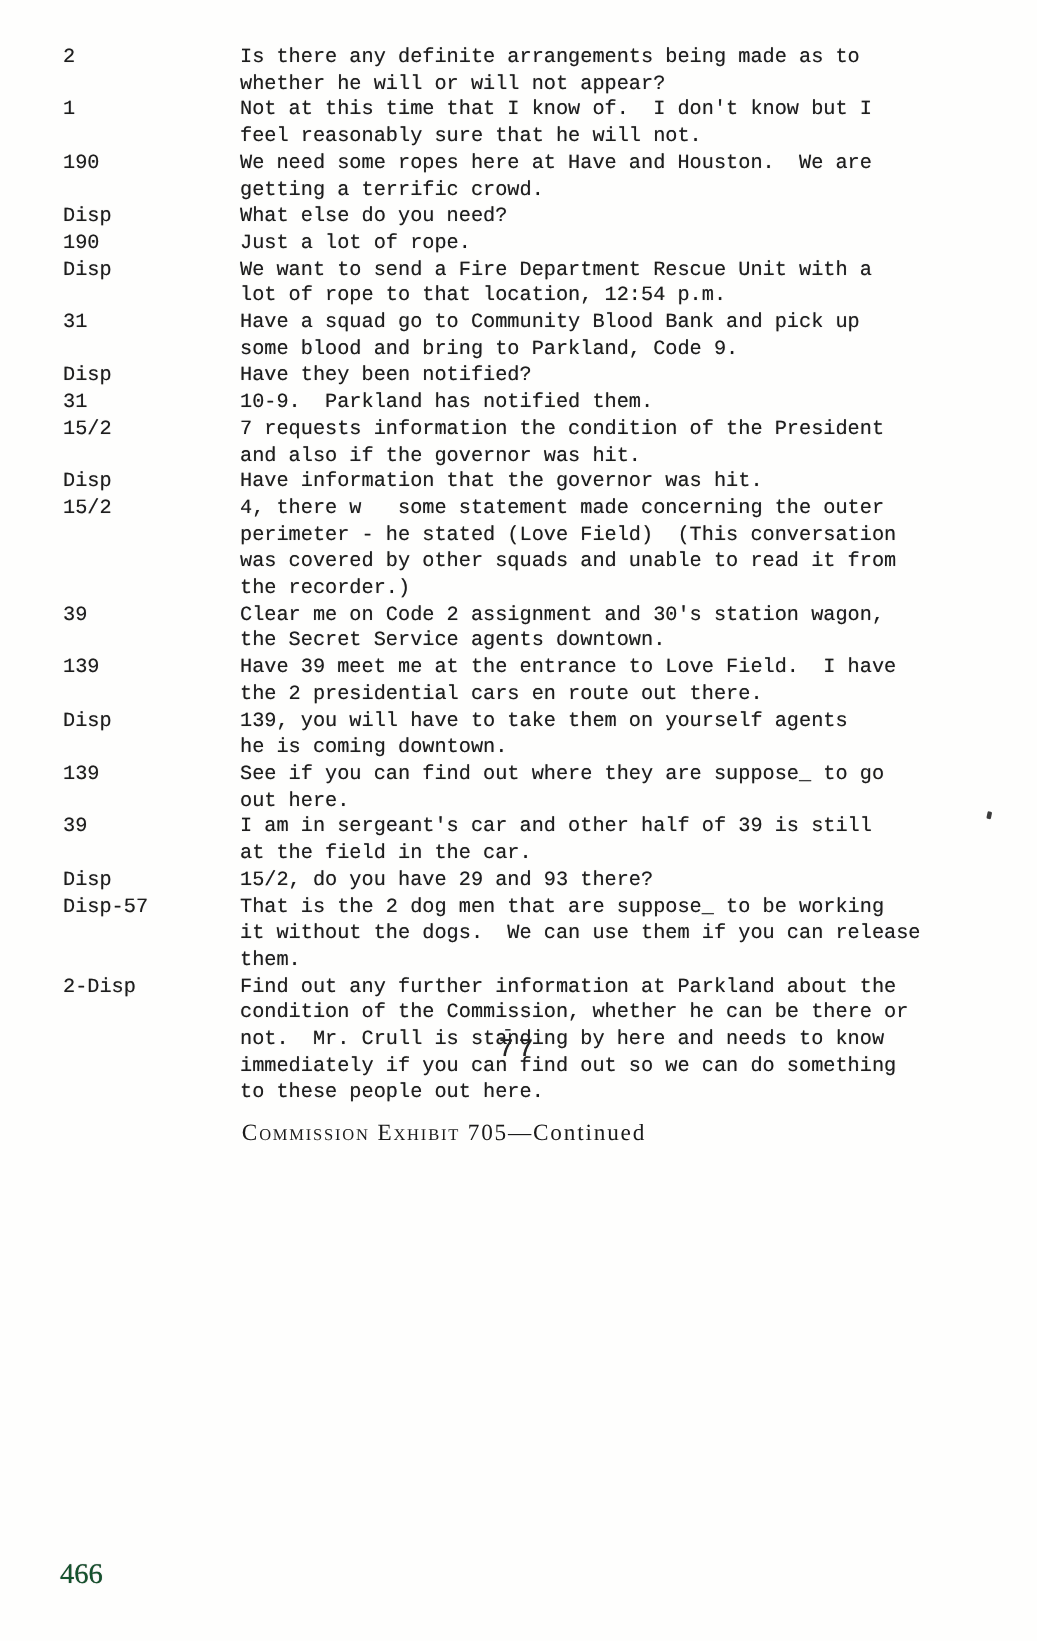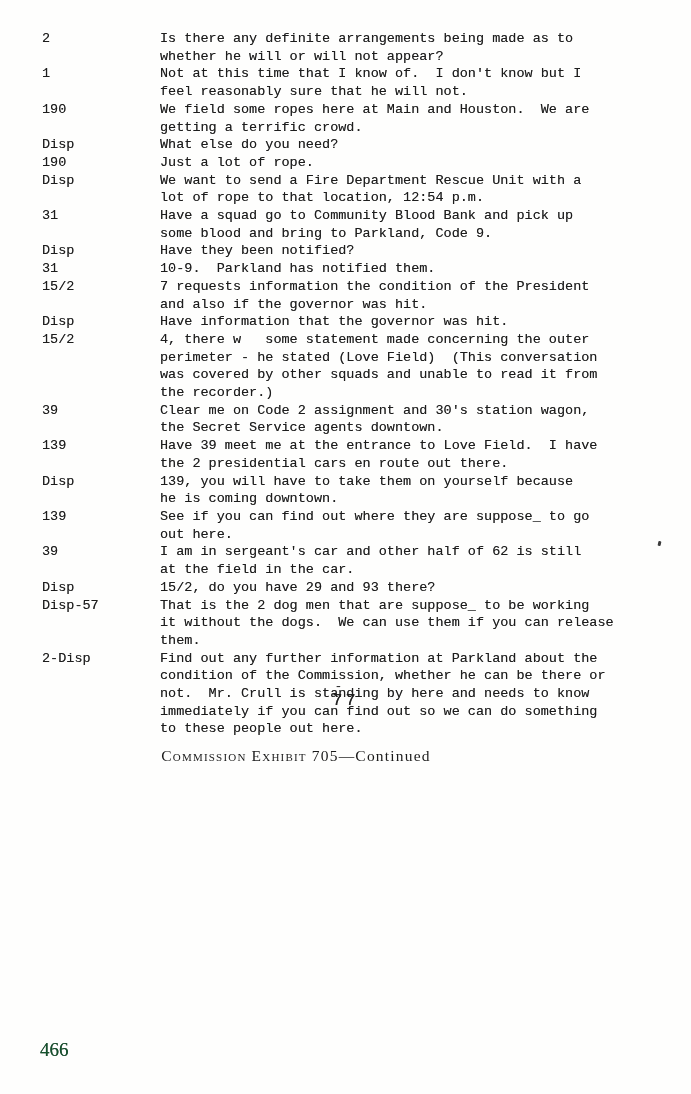--- a/index.html
+++ b/index.html
@@ -51,21 +51,21 @@
       <span class="speech">Is there any definite arrangements being made as to
 whether he will or will not appear?</span>
     </div>
     <div class="row">
       <span class="speaker">1</span>
       <span class="speech">Not at this time that I know of.  I don't know but I
 feel reasonably sure that he will not.</span>
     </div>
     <div class="row">
       <span class="speaker">190</span>
-      <span class="speech">We field some ropes here at Main and Houston.  We are
+      <span class="speech">We need some ropes here at Have and Houston.  We are
 getting a terrific crowd.</span>
     </div>
     <div class="row">
       <span class="speaker">Disp</span>
       <span class="speech">What else do you need?</span>
     </div>
     <div class="row">
       <span class="speaker">190</span>
       <span class="speech">Just a lot of rope.</span>
     </div>
@@ -108,31 +108,31 @@
       <span class="speech">Clear me on Code 2 assignment and 30's station wagon,
 the Secret Service agents downtown.</span>
     </div>
     <div class="row">
       <span class="speaker">139</span>
       <span class="speech">Have 39 meet me at the entrance to Love Field.  I have
 the 2 presidential cars en route out there.</span>
     </div>
     <div class="row">
       <span class="speaker">Disp</span>
-      <span class="speech">139, you will have to take them on yourself because
+      <span class="speech">139, you will have to take them on yourself agents
 he is coming downtown.</span>
     </div>
     <div class="row">
       <span class="speaker">139</span>
       <span class="speech">See if you can find out where they are suppose_ to go
 out here.</span>
     </div>
     <div class="row">
       <span class="speaker">39</span>
-      <span class="speech">I am in sergeant's car and other half of 62 is still
+      <span class="speech">I am in sergeant's car and other half of 39 is still
 at the field in the car.</span>
     </div>
     <div class="row">
       <span class="speaker">Disp</span>
       <span class="speech">15/2, do you have 29 and 93 there?</span>
     </div>
     <div class="row">
       <span class="speaker">Disp-57</span>
       <span class="speech">That is the 2 dog men that are suppose_ to be working
 it without the dogs.  We can use them if you can release

